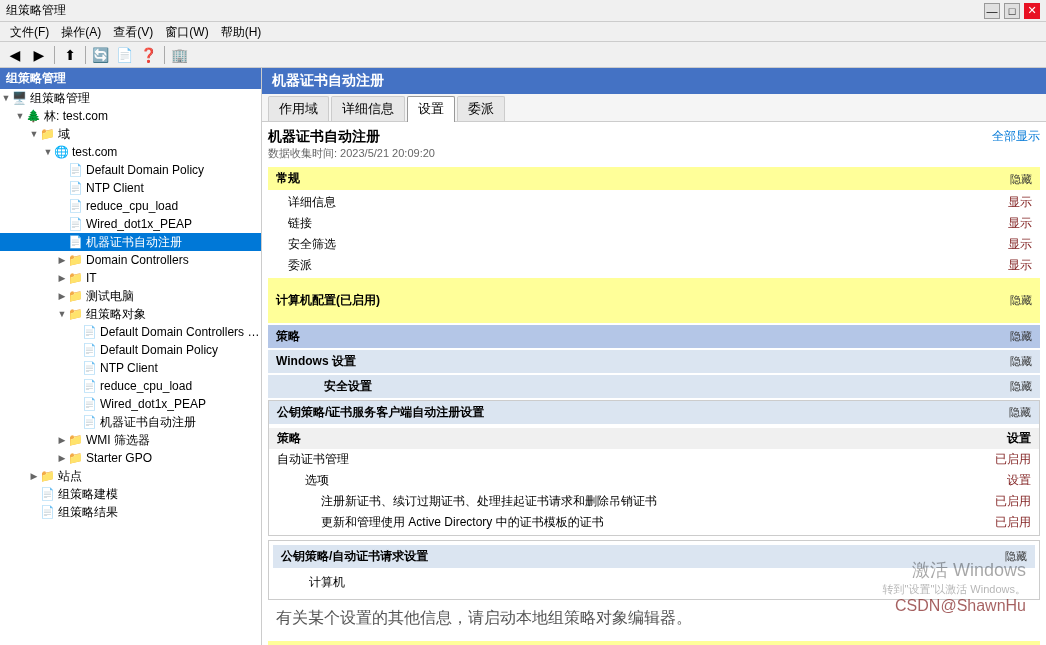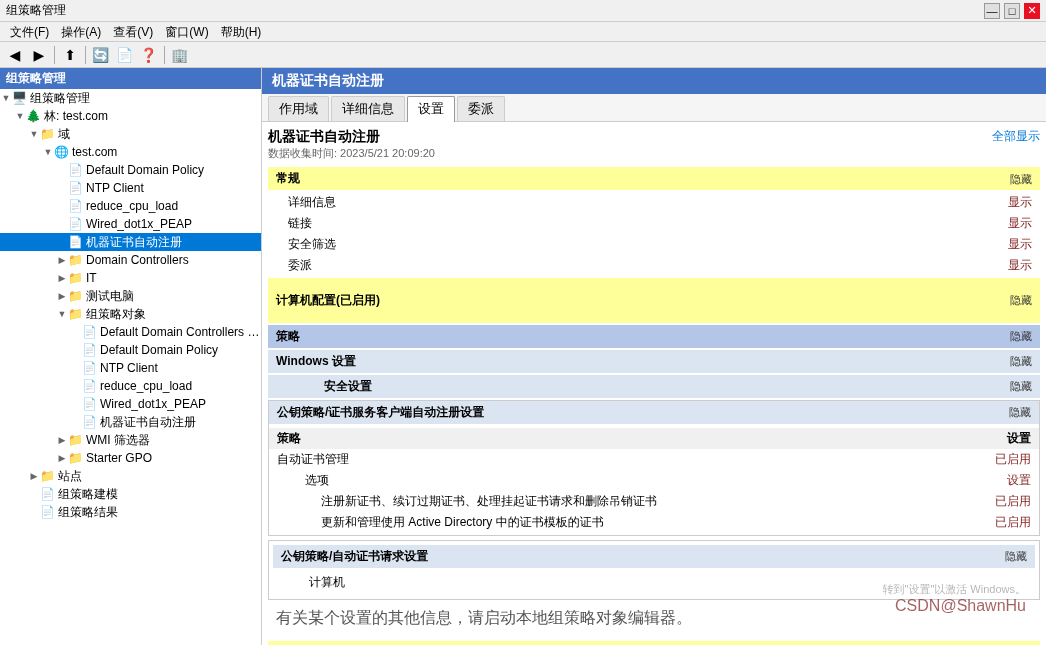--- a/index.html
+++ b/index.html
@@ -564,15 +564,16 @@
           
         </div>
       </div>
 
     </div>
   </div>
 
 </div>
 
 <div class="watermark">
+  <div>激活 Windows</div>
   <div class="watermark-sub">转到"设置"以激活 Windows。</div>
   <div class="watermark-csdn">CSDN@ShawnHu</div>
 </div>
 
 </body></html>

